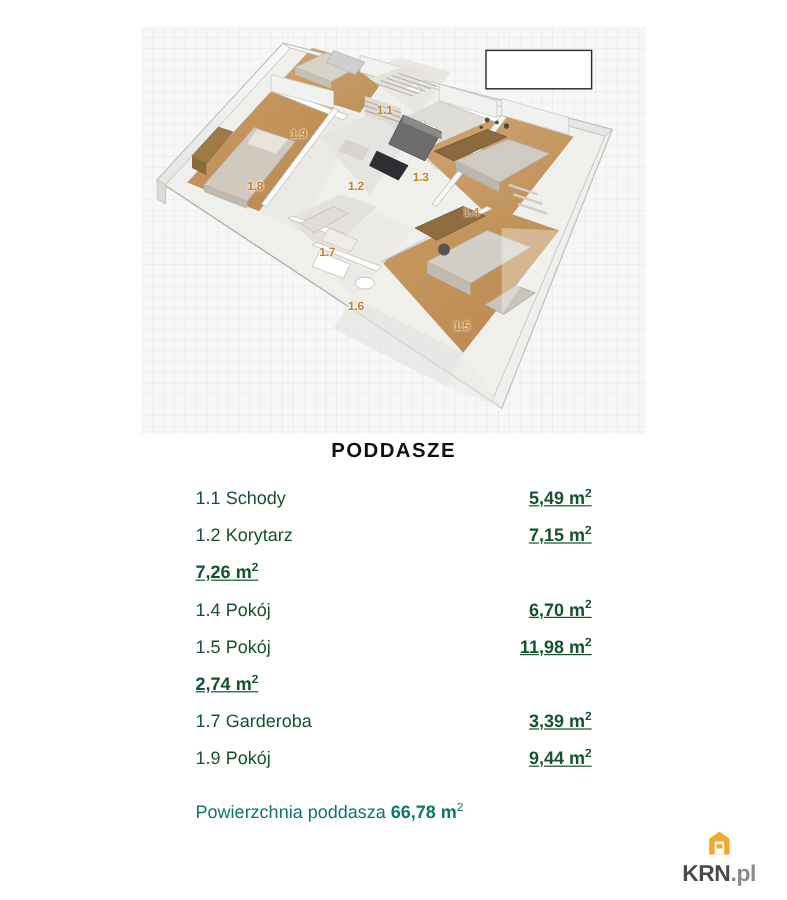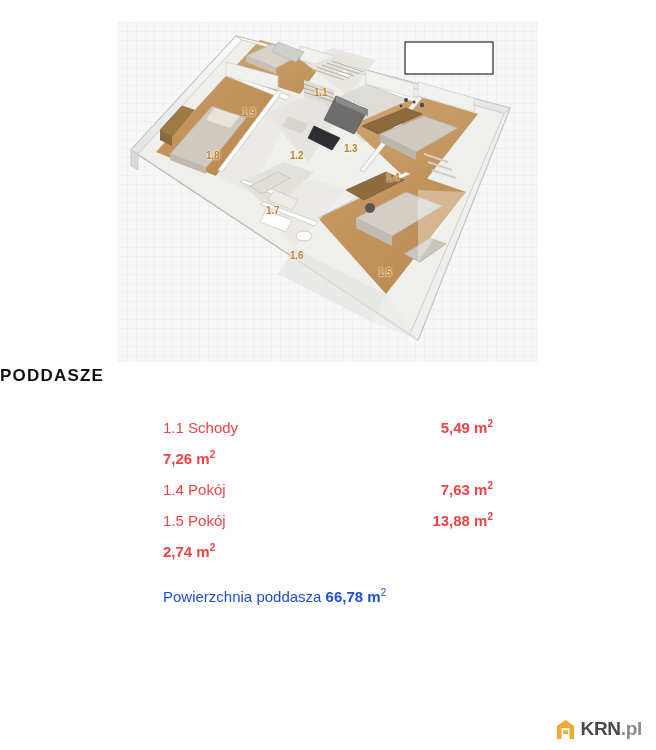--- a/index.html
+++ b/index.html
@@ -43,69 +43,71 @@
   }
 
   
   .legend {
     position: absolute;
     left: 0;
     top: 366px;
     width: 656px;
   }
   .legend-title {
-    text-align: left;
+    text-align: center;
     font-size: 17px;
     font-weight: bold;
     letter-spacing: 1.2px;
     color: #111111;
-    margin-bottom: 24px;
+    margin-bottom: 12px;
   }
   .legend-list {
     width: 330px;
     margin: 0 auto;
   }
   .legend-row {
     display: flex;
     align-items: baseline;
     justify-content: space-between;
     font-size: 15px;
     line-height: 27px;
-    color: #ef4444;
+    color: #14532d;
   }
   .legend-name {
     white-space: nowrap;
     padding-right: 10px;
   }
   .legend-area {
     font-weight: bold;
     white-space: nowrap;
+    text-decoration: underline;
   }
   .legend-area sup {
     font-size: 10px;
     vertical-align: super;
   }
   .legend-total {
     width: 330px;
     margin: 22px auto 0 auto;
     font-size: 15px;
-    color: #1d4ed8;
+    color: #0f766e;
     white-space: nowrap;
   }
   .legend-total b { font-weight: bold; }
   .legend-total sup { font-size: 10px; vertical-align: super; }
 
   
   .logo {
     position: absolute;
-    right: 14px;
+    right: 26px;
     bottom: 10px;
     display: flex;
     align-items: center;
     gap: 5px;
+    flex-direction: column;
   }
   .logo-mark {
     width: 19px;
     height: 21px;
     position: relative;
     display: inline-block;
   }
   .logo-text {
     font-size: 19px;
     font-weight: bold;
@@ -288,32 +290,44 @@
 
 <div class="legend">
   <div class="legend-title">PODDASZE</div>
 
   <div class="legend-list">
     <div class="legend-row">
       <span class="legend-name"><span>1.1</span> <span>Schody</span></span>
       <span class="legend-area"><span>5,49 m</span><sup>2</sup></span>
     </div>
     <div class="legend-row">
+      <span class="legend-name"><span>1.2</span> <span>Korytarz</span></span>
+      <span class="legend-area"><span>7,15 m</span><sup>2</sup></span>
+    </div>
+    <div class="legend-row">
       <span class="legend-area"><span>7,26 m</span><sup>2</sup></span>
     </div>
     <div class="legend-row">
       <span class="legend-name"><span>1.4</span> <span>Pokój</span></span>
-      <span class="legend-area"><span>7,63 m</span><sup>2</sup></span>
+      <span class="legend-area"><span>6,70 m</span><sup>2</sup></span>
     </div>
     <div class="legend-row">
       <span class="legend-name"><span>1.5</span> <span>Pokój</span></span>
-      <span class="legend-area"><span>13,88 m</span><sup>2</sup></span>
+      <span class="legend-area"><span>11,98 m</span><sup>2</sup></span>
     </div>
     <div class="legend-row">
       <span class="legend-area"><span>2,74 m</span><sup>2</sup></span>
+    </div>
+    <div class="legend-row">
+      <span class="legend-name"><span>1.7</span> <span>Garderoba</span></span>
+      <span class="legend-area"><span>3,39 m</span><sup>2</sup></span>
+    </div>
+    <div class="legend-row">
+      <span class="legend-name"><span>1.9</span> <span>Pokój</span></span>
+      <span class="legend-area"><span>9,44 m</span><sup>2</sup></span>
     </div>
   </div>
 
   <div class="legend-total">
     <span>Powierzchnia poddasza</span>
     <b>66,78 m</b><sup>2</sup>
   </div>
 </div>
 
 <div class="logo">

